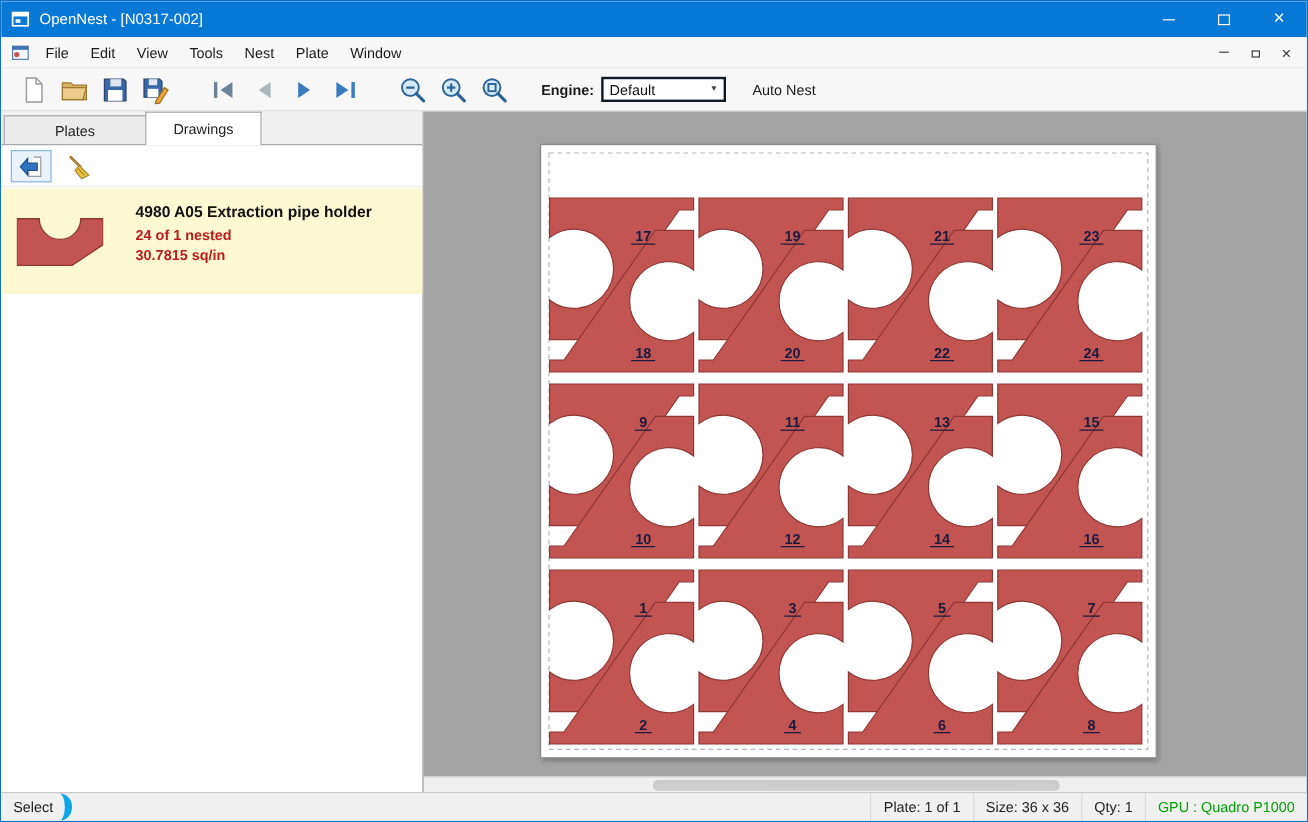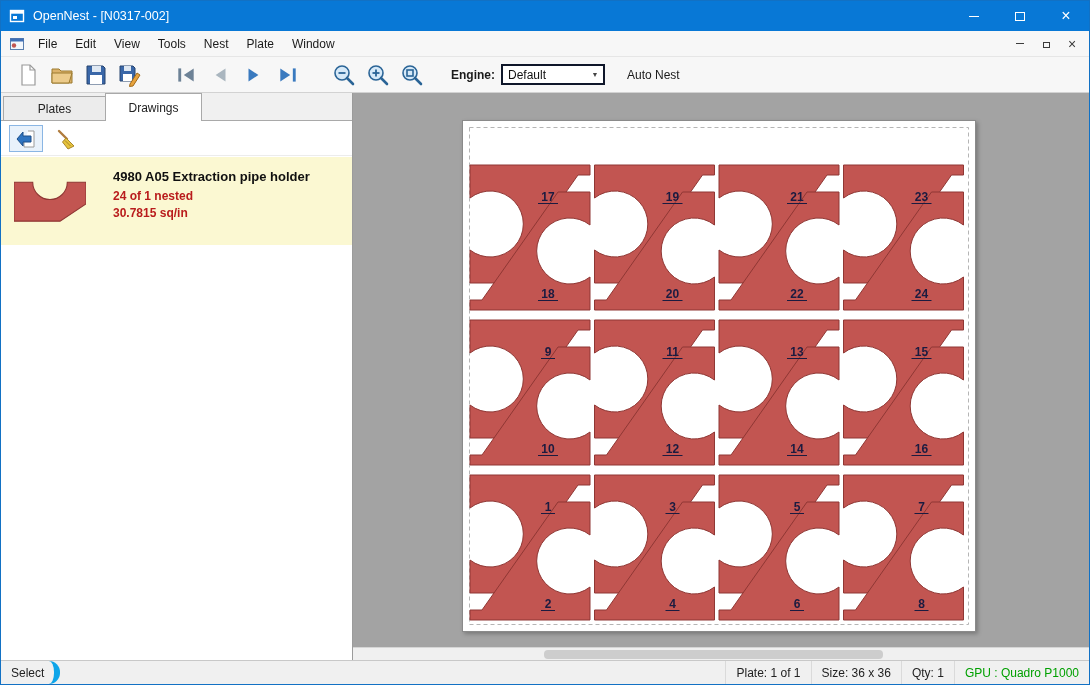--- a/index.html
+++ b/index.html
@@ -36,35 +36,35 @@
   .combo-text { flex:1; font-size:12px; padding-left:5px; color:#111; }
   .combo-arrow { width:16px; text-align:center; font-size:7px; color:#444; }
 
   
   .content { position:absolute; top:92px; left:0; right:0; bottom:24px; }
 
   
   .left-panel { position:absolute; top:0; left:0; width:352px; height:100%; background:#fff; border-right:1px solid #9b9b9b; }
   .tabstrip { position:absolute; top:0; left:0; right:0; height:28px; background:#f0f0f0; border-bottom:1px solid #a9a9a9; display:flex; align-items:flex-end; padding-left:2px; }
   .tab { height:24px; line-height:24px; text-align:center; font-size:12px; background:#ececec; border:1px solid #a9a9a9; border-bottom:none; color:#222; margin-right:-1px; }
-  .tab.tab-plates { width:103px; }
+  .tab.tab-plates { width:119px; }
   .tab.tab-drawings { width:97px; }
   .tab.active { background:#fff; height:28px; line-height:28px; margin-bottom:-1px; position:relative; z-index:2; }
   .panel-toolbar { position:absolute; top:29px; left:0; right:0; height:34px; background:#fff; border-bottom:1px solid #ececec; display:flex; align-items:center; padding-left:8px; gap:6px; }
   .pbtn { width:34px; height:27px; display:flex; align-items:center; justify-content:center; border:1px solid transparent; background:transparent; }
   .pbtn.framed { border:1px solid #8ab6e4; background:#e9f2fb; }
   .drawing-item { position:absolute; top:64px; left:0; right:0; height:88px; background:#fbf8d2; display:flex; padding:9px 8px 9px 10px; }
   .thumb-box { width:78px; display:flex; align-items:center; justify-content:center; }
   .item-text { margin-left:24px; padding-top:3px; }
   .item-title { font-size:13px; font-weight:bold; color:#101010; margin-bottom:4px; }
   .item-meta { font-size:12px; color:#b91c1c; line-height:17px;font-weight:bold; }
 
   
   .canvas { position:absolute; top:0; left:352px; right:0; height:100%; background:#a3a3a3; overflow:hidden; }
-  .plate { position:absolute; left:109px; top:27px; width:514px; height:512px; box-shadow:2px 2px 4px rgba(0,0,0,0.25); }
+  .plate { position:absolute; left:97px; top:27px; width:514px; height:512px; box-shadow:2px 2px 4px rgba(0,0,0,0.25); }
   .plate svg { display:block; }
   .hscroll { position:absolute; left:0; right:0; bottom:0; height:13px; background:#f0f0f0; border-top:1px solid #d5d5d5; }
   .hthumb { position:absolute; top:2px; left:26%; width:46%; height:9px; background:#cdcdcd; border-radius:4px; }
 
   
   .statusbar { position:absolute; left:0; right:0; bottom:0; height:24px; background:#f0f0f0; border-top:1px solid #c8c8c8; display:flex; align-items:stretch; font-size:12px; color:#222; }
   .cell { display:flex; align-items:center; padding:0 10px; }
   .cell.l { border-right:6px solid #0ea5e9;border-radius:11px; }
   .cell.r { border-left:1px solid #dadada; }
   .cell.loc { color:#9a9a9a; }

